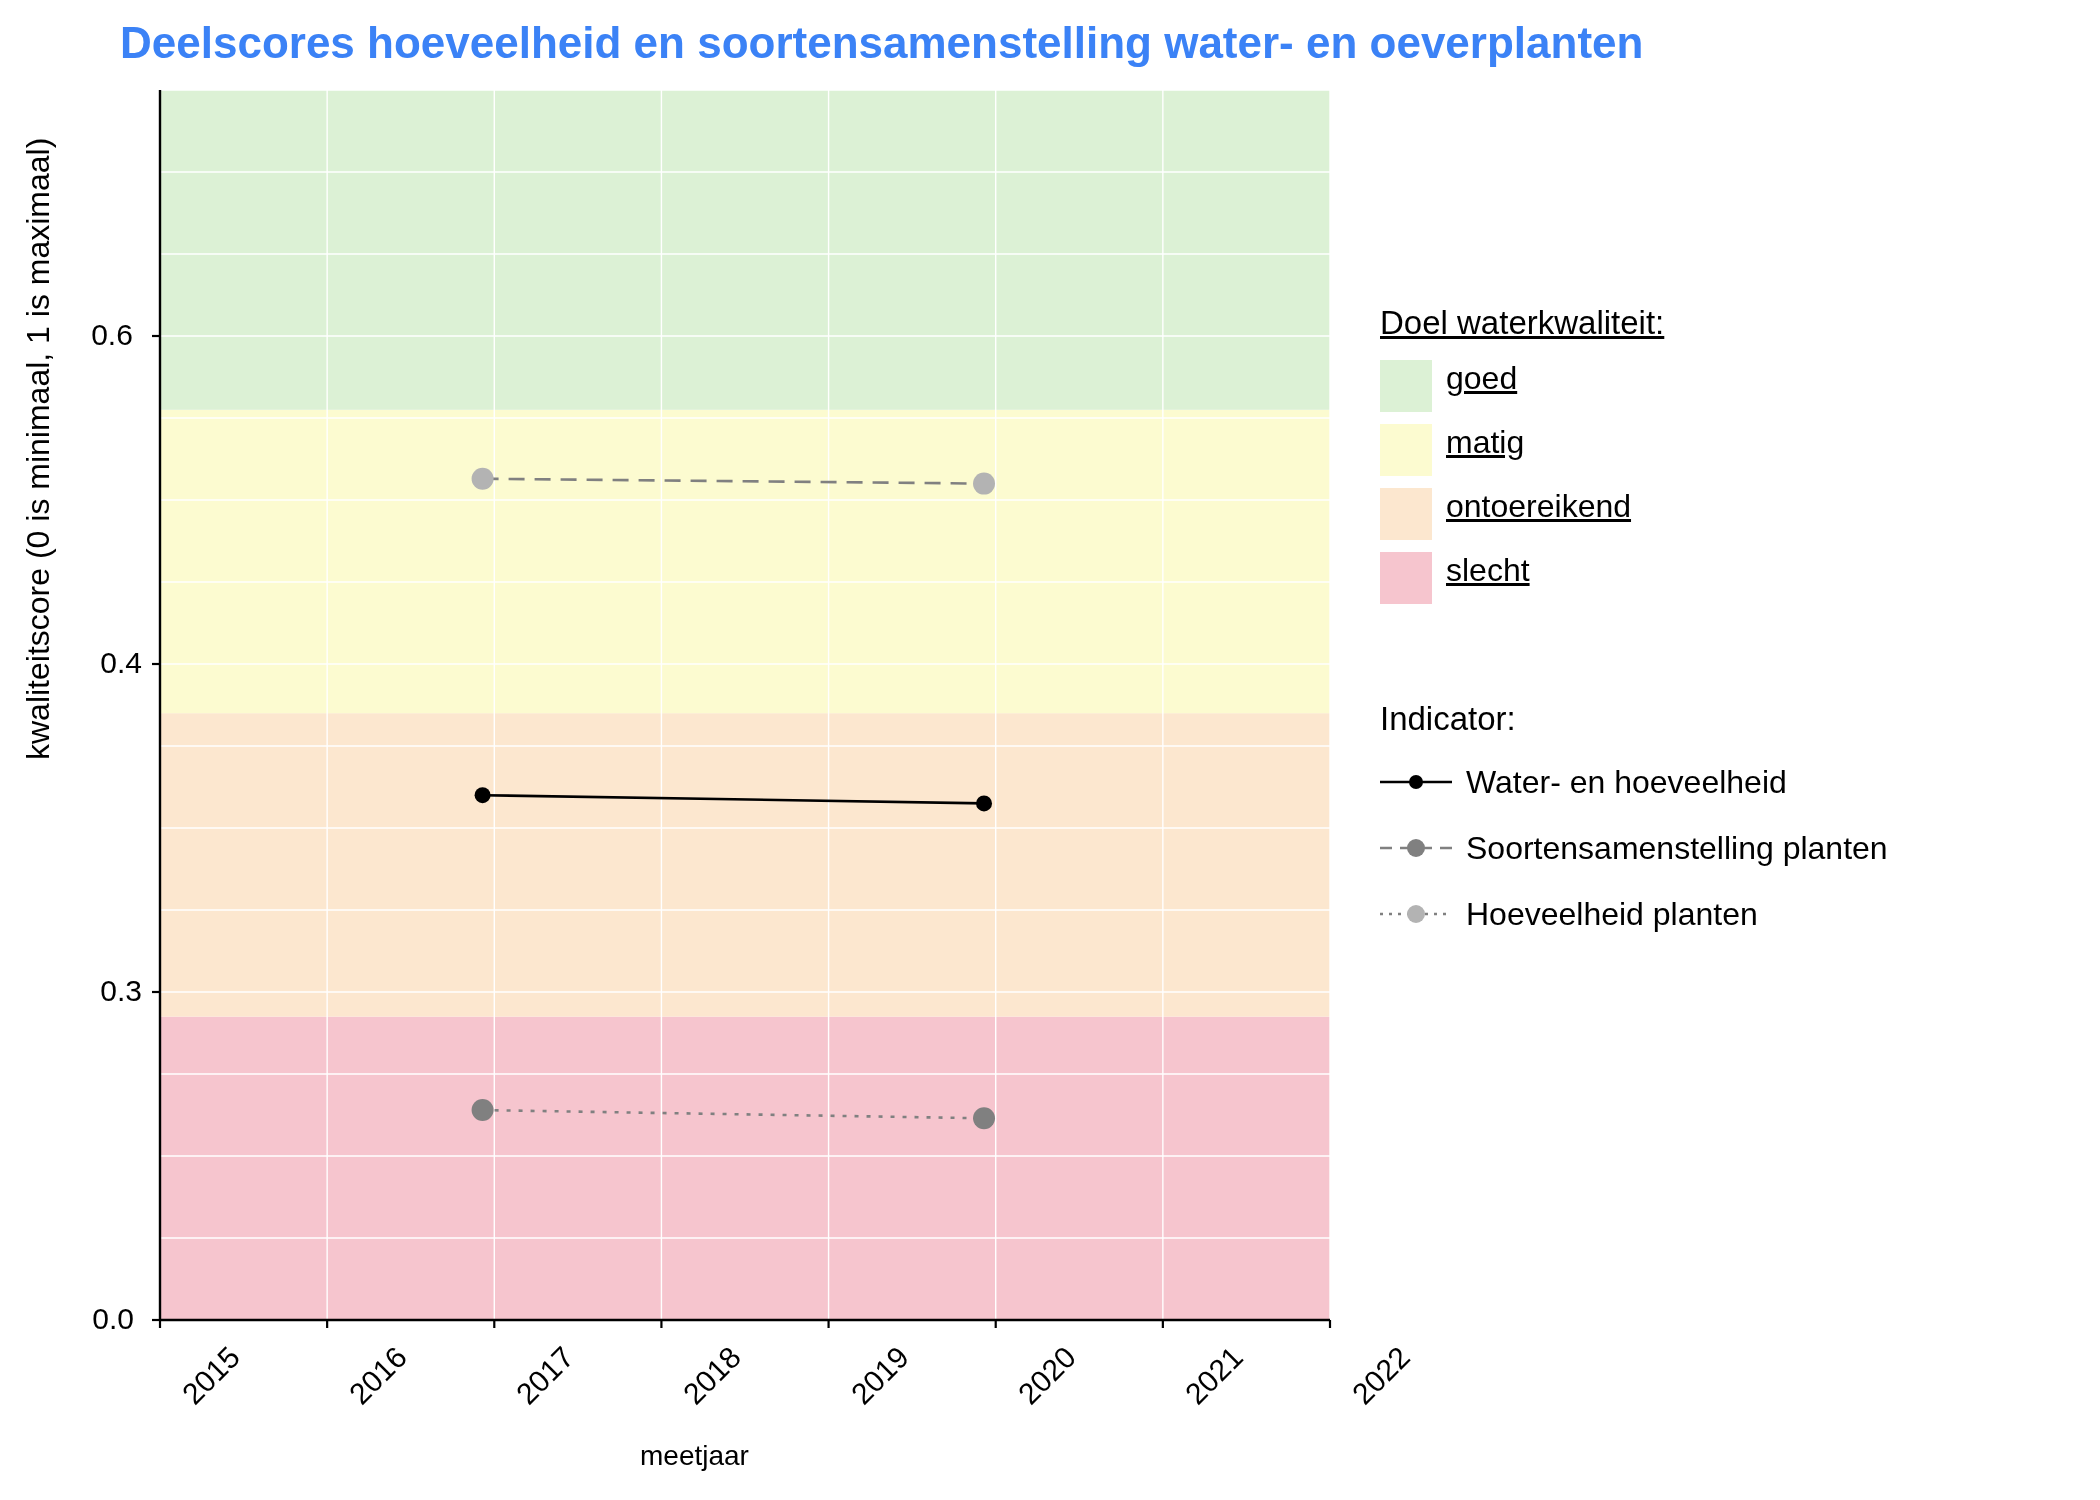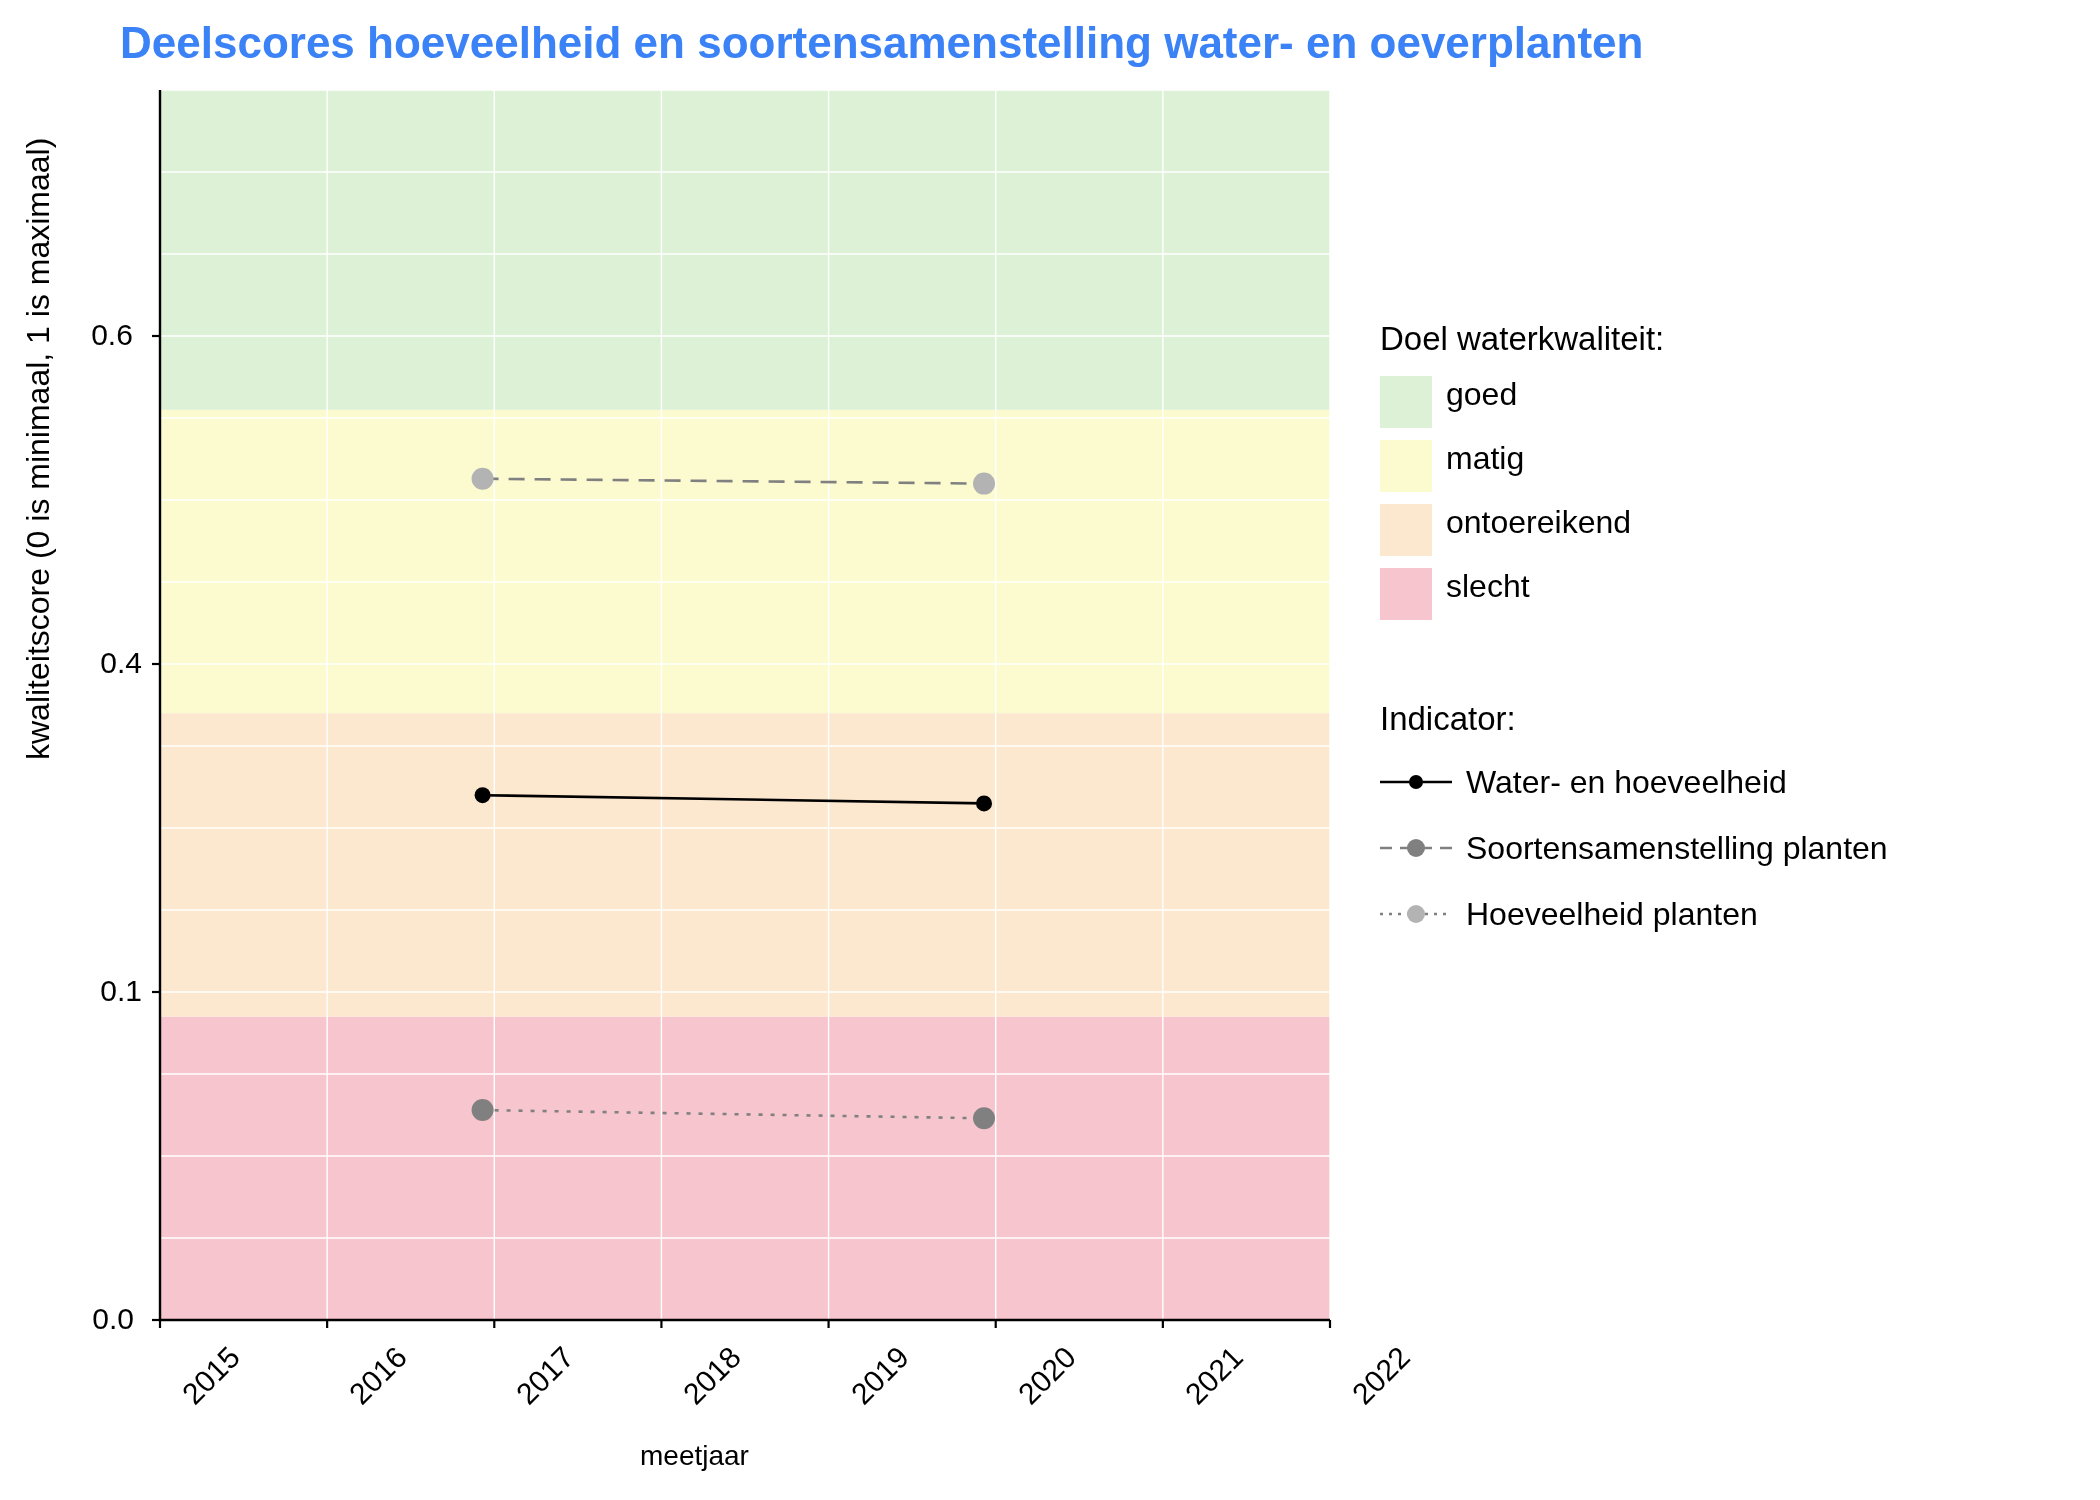--- a/index.html
+++ b/index.html
@@ -59,22 +59,23 @@
   .xtick-label {
     position: absolute;
     font-size: 30px;
     transform: rotate(-45deg);
     transform-origin: right top;
     text-align: right;
   }
   .legend {
     position: absolute;
     left: 1380px;
-    top: 320px;
+    top: 304px;
     font-size: 32px;
+    text-decoration: underline;
   }
   .legend-title {
     font-size: 33px;
     margin-bottom: 18px;
   }
   .legend-item {
     display: flex;
     align-items: flex-start;
     margin-bottom: 12px;
     height: 52px;
@@ -219,21 +220,21 @@
             <line x1="0" y1="26" x2="72" y2="26" stroke="#808080" stroke-width="2.5" stroke-dasharray="3 6"></line>
             <circle cx="36" cy="26" r="9" fill="#B3B3B3"></circle>
           </svg>
       </div>
       <span>Hoeveelheid planten</span>
     </div>
   </div>
 
   <div id="tick-labels">
       <div class="ytick-label" style="left: 74px; top: 1302px; width: 60px; position: absolute;">0.0</div>
-      <div class="ytick-label" style="left: 82px; top: 974px; width: 60px; text-align: right; position: absolute;">0.1</div>
+      <div class="ytick-label" style="left: 82px; top: 974px; width: 60px; text-align: right; position: absolute;">0.3</div>
       <div class="ytick-label" style="left: 82px; top: 646px; width: 60px; text-align: right; position: absolute;">0.4</div>
       <div class="ytick-label" style="left: 82px; top: 318px; width: 60px; text-align: center; position: absolute;">0.6</div>
       <div class="xtick-label" style="position: absolute; left: 156px; top: 1340px;">2015</div>
       <div class="xtick-label" style="position: absolute; left: 323.143px; top: 1340px;">2016</div>
       <div class="xtick-label" style="position: absolute; left: 490.286px; top: 1340px;">2017</div>
       <div class="xtick-label" style="position: absolute; left: 657.429px; top: 1340px;">2018</div>
       <div class="xtick-label" style="position: absolute; left: 824.571px; top: 1340px;">2019</div>
       <div class="xtick-label" style="position: absolute; left: 991.714px; top: 1340px;">2020</div>
       <div class="xtick-label" style="position: absolute; left: 1158.86px; top: 1340px;">2021</div>
       <div class="xtick-label" style="position: absolute; left: 1326px; top: 1340px;">2022</div>

